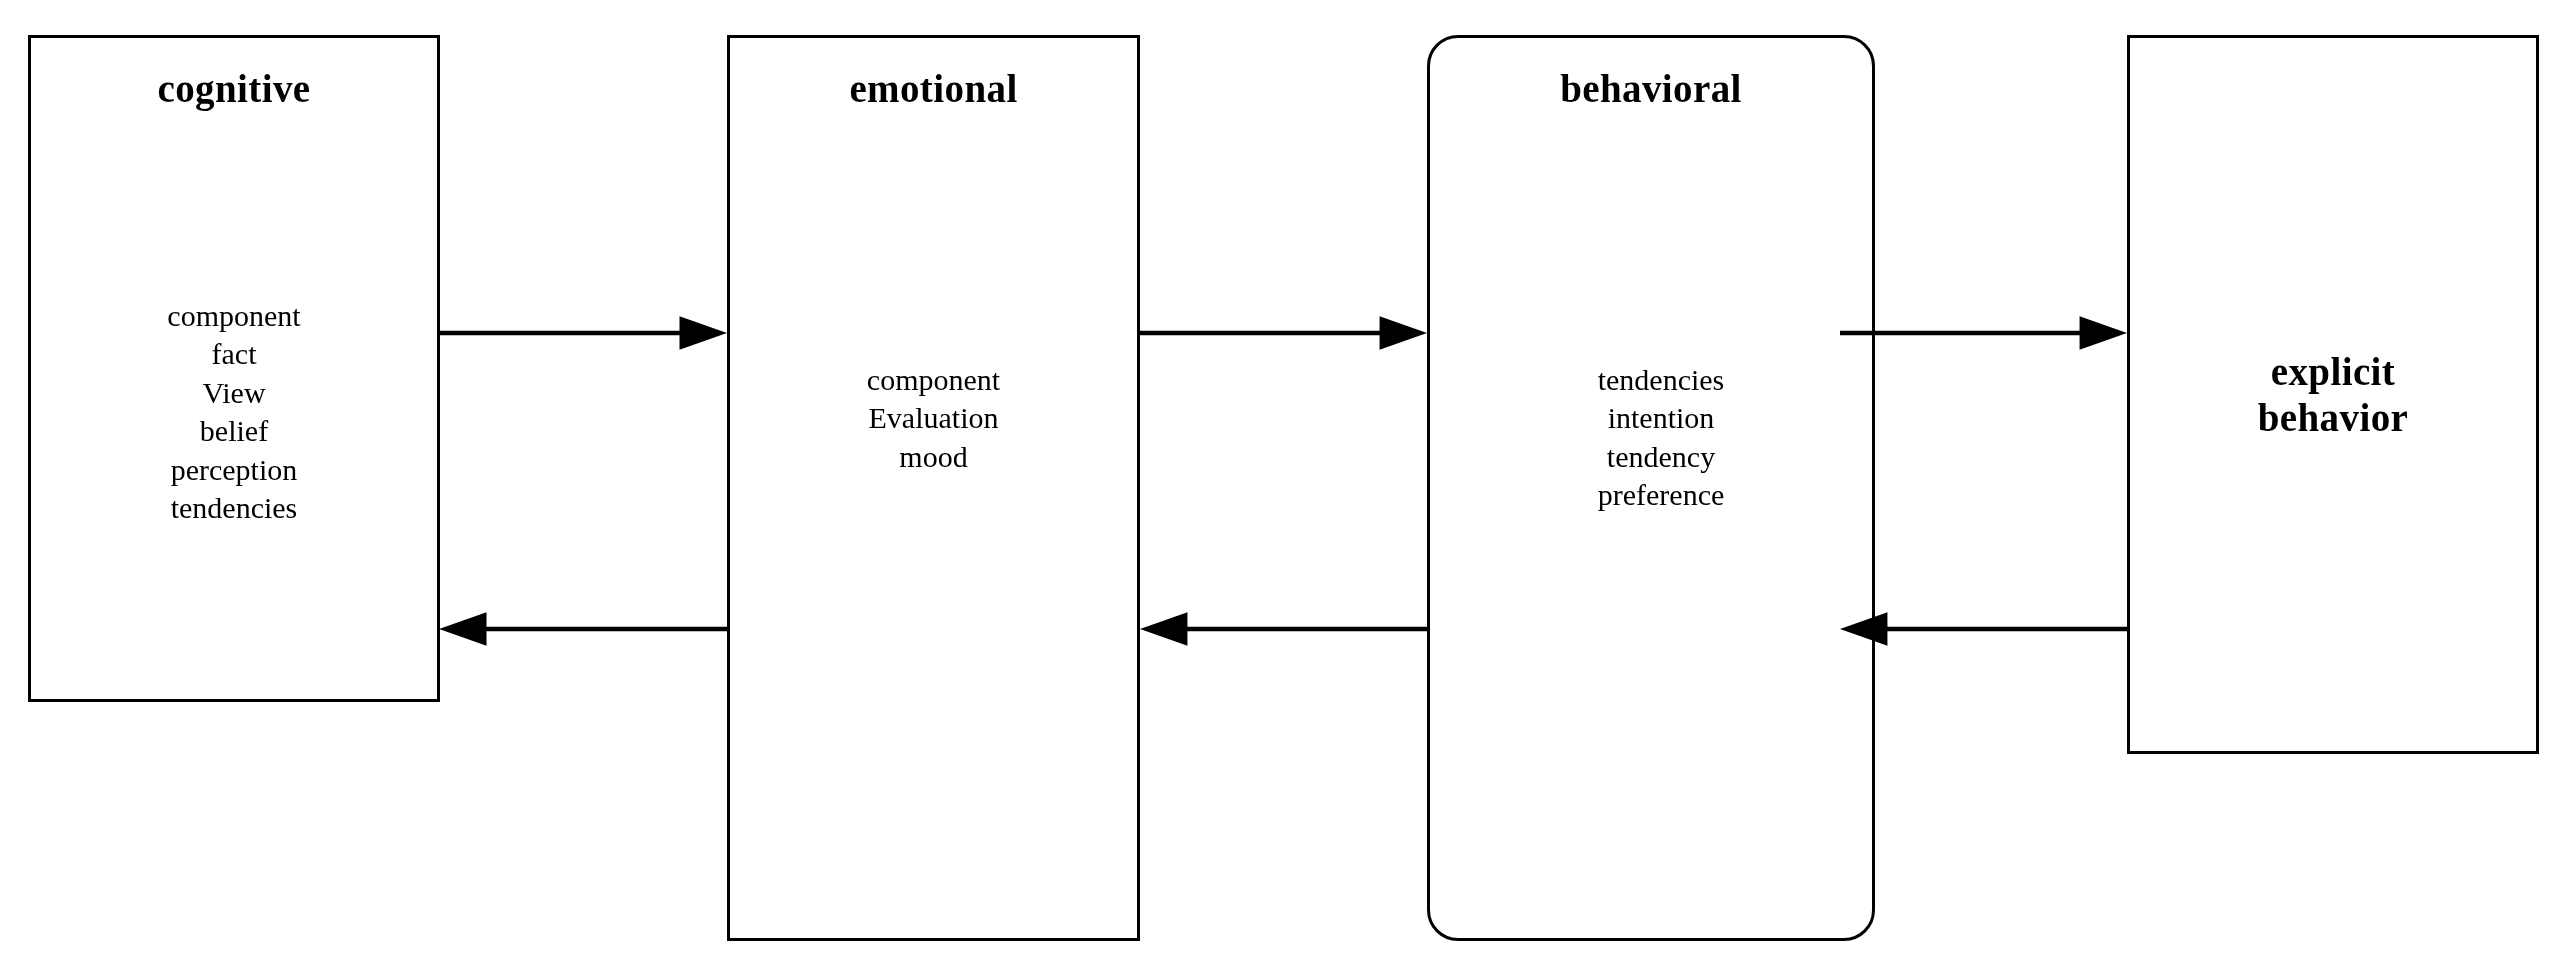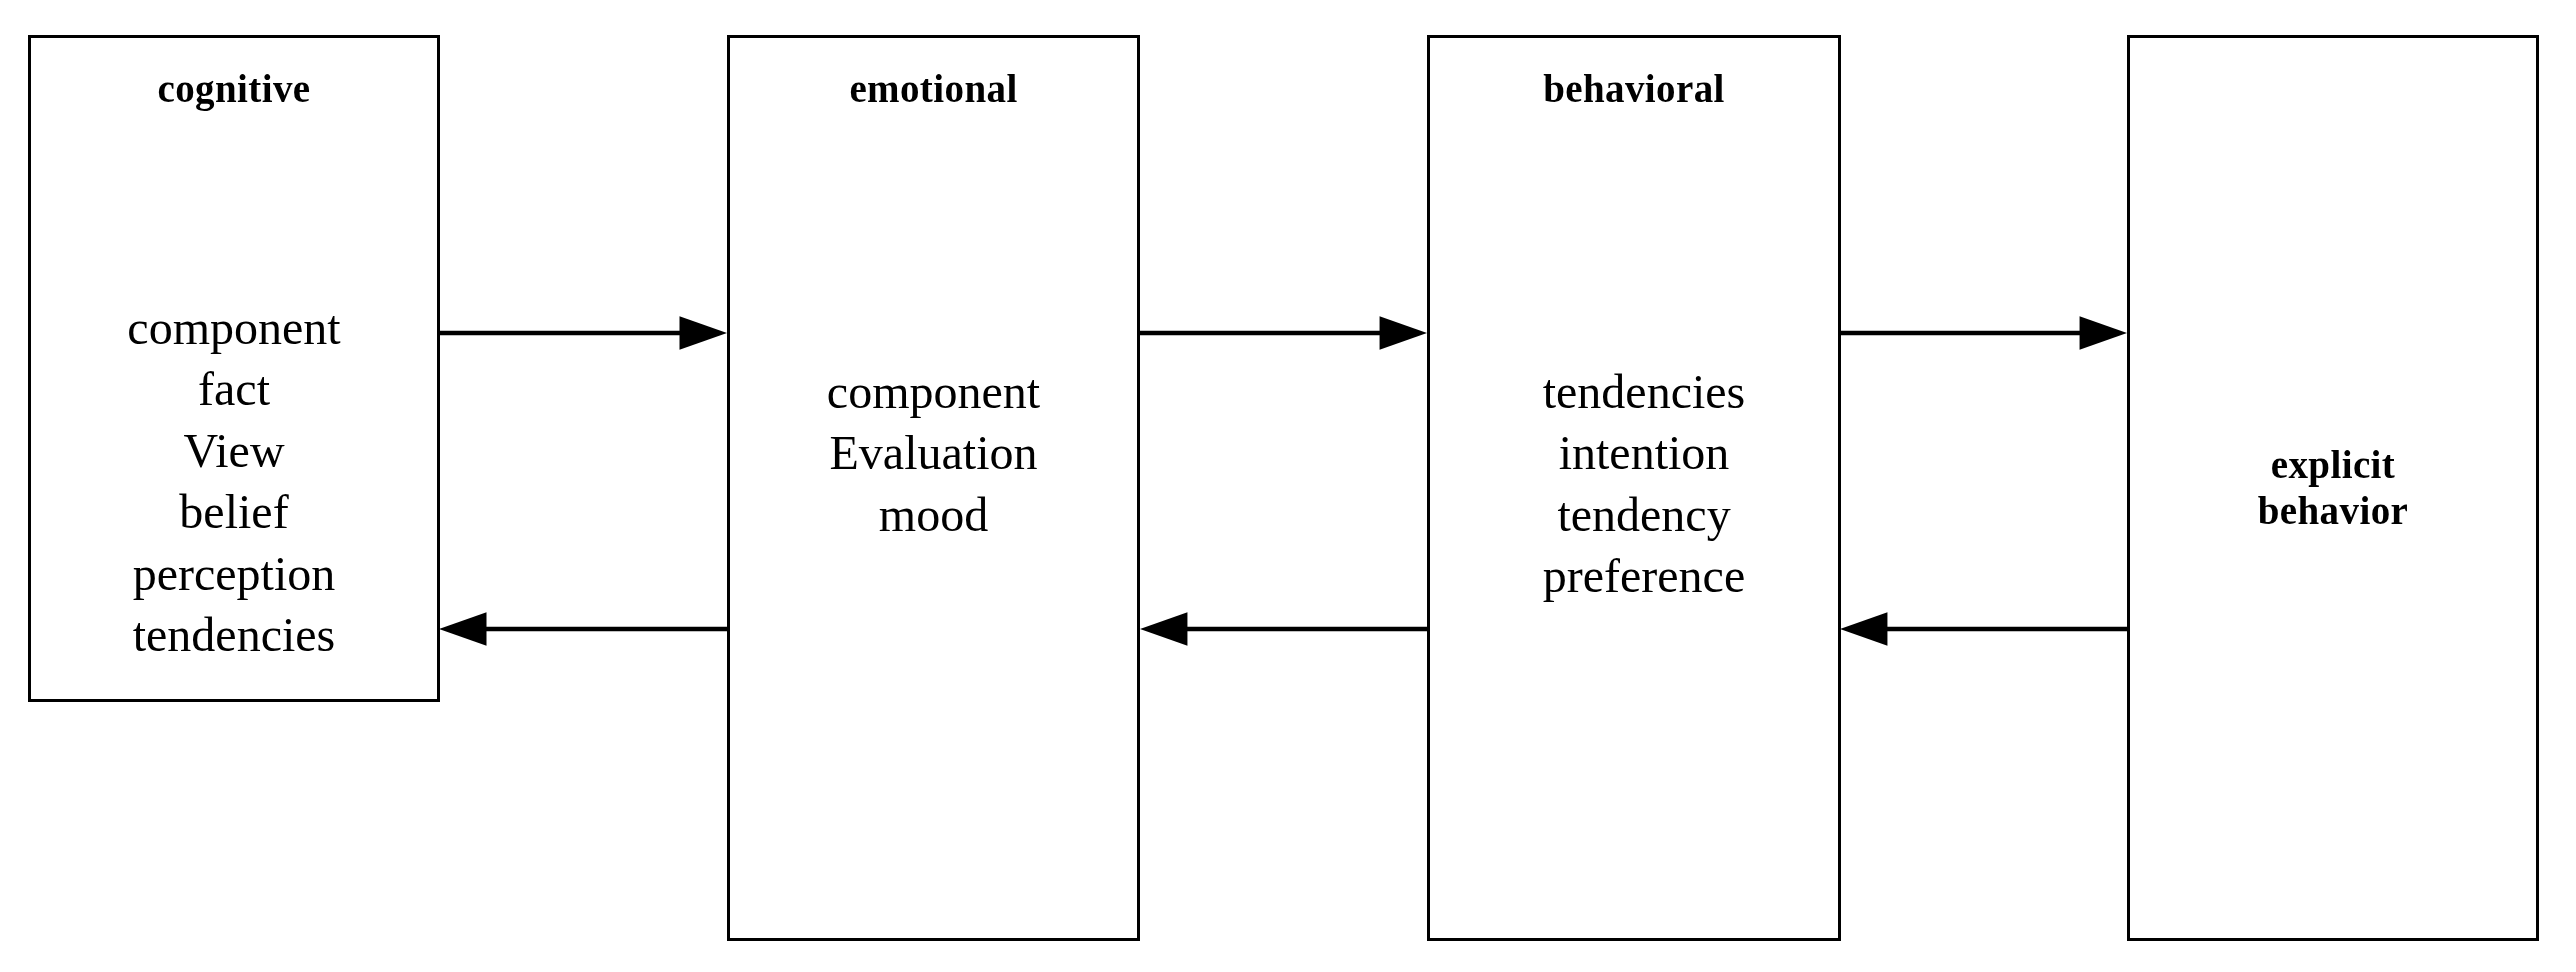--- a/index.html
+++ b/index.html
@@ -41,21 +41,21 @@
   }
   .node-title.title-middle {
     top: 50%;
     transform: translateY(-50%);
   }
   .node-list {
     position: absolute;
     left: 0;
     right: 0;
     text-align: center;
-    font-size: 48px;
+    font-size: 30px;
     line-height: 1.28;
     font-weight: normal;
   }
   .node-list .item {
     display: block;
     white-space: nowrap;
   }
   .arrow {
     position: absolute;
     height: 44px;
@@ -86,31 +86,31 @@
 
   <div class="node-box" style="left:727px; top:35px; width:413px; height:906px;">
     <div class="node-title title-top">emotional</div>
     <div class="node-list" style="top:323px;">
       <span class="item">component</span>
       <span class="item">Evaluation</span>
       <span class="item">mood</span>
     </div>
   </div>
 
-  <div class="node-box" style="left:1427px; top:35px; width:414px; height:906px;">
+  <div class="node-box" style="left:1427px; top:35px; width:448px; height:906px;border-radius:31px;">
     <div class="node-title title-top">behavioral</div>
     <div class="node-list" style="top:323px;margin-left:20px;">
       <span class="item">tendencies</span>
       <span class="item">intention</span>
       <span class="item">tendency</span>
       <span class="item">preference</span>
     </div>
   </div>
 
-  <div class="node-box" style="left:2127px; top:35px; width:412px; height:906px;">
+  <div class="node-box" style="left:2127px; top:35px; width:412px; height:719px;">
     <div class="node-title title-middle">
       <span style="display:block;">explicit</span>
       <span style="display:block;">behavior</span>
     </div>
   </div>
 
   <div class="arrow" style="left:439px; top:311px; width:288px;">
     <svg viewBox="0 0 394 60" preserveAspectRatio="none">
       <line x1="0" y1="30" x2="332" y2="30" stroke="#000000" stroke-width="6"></line>
       <polygon points="329,7 394,30 329,53" fill="#000000"></polygon>

